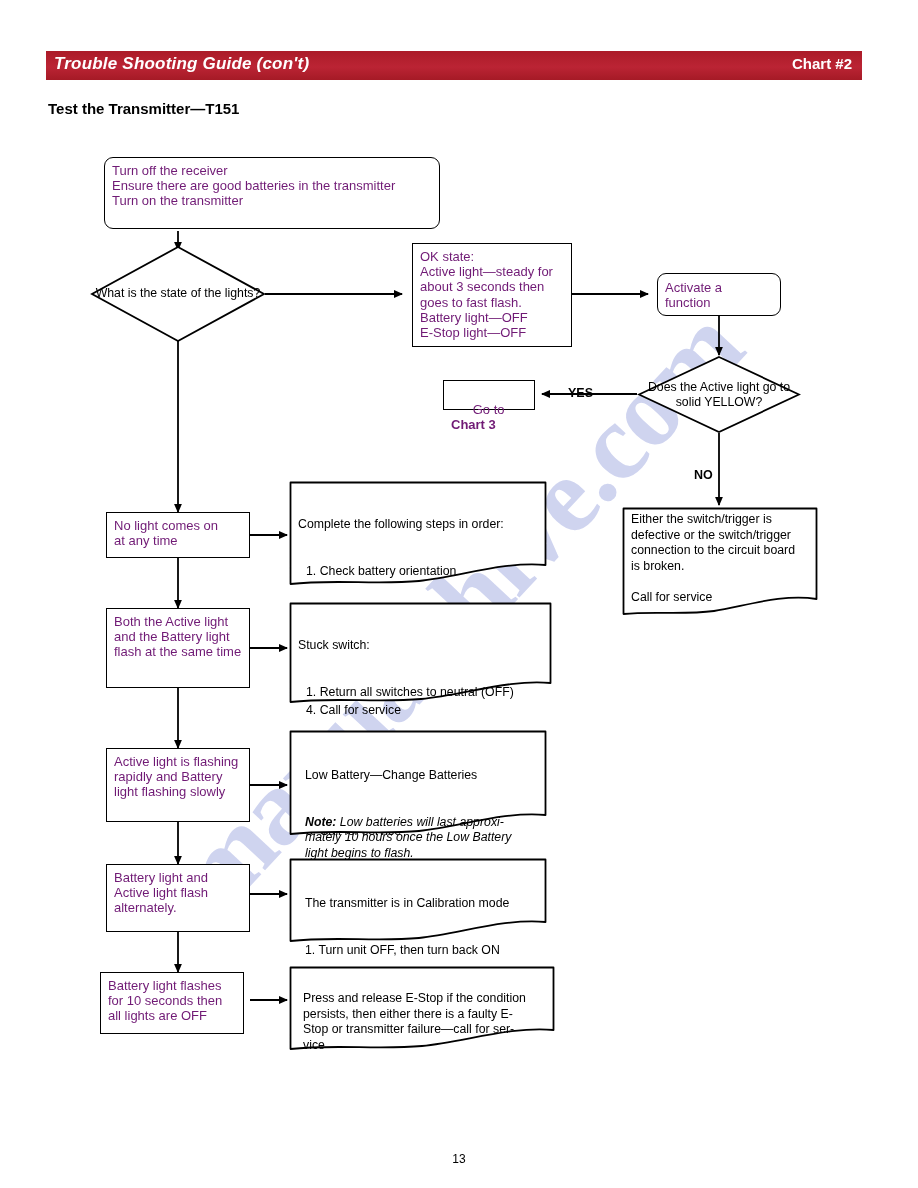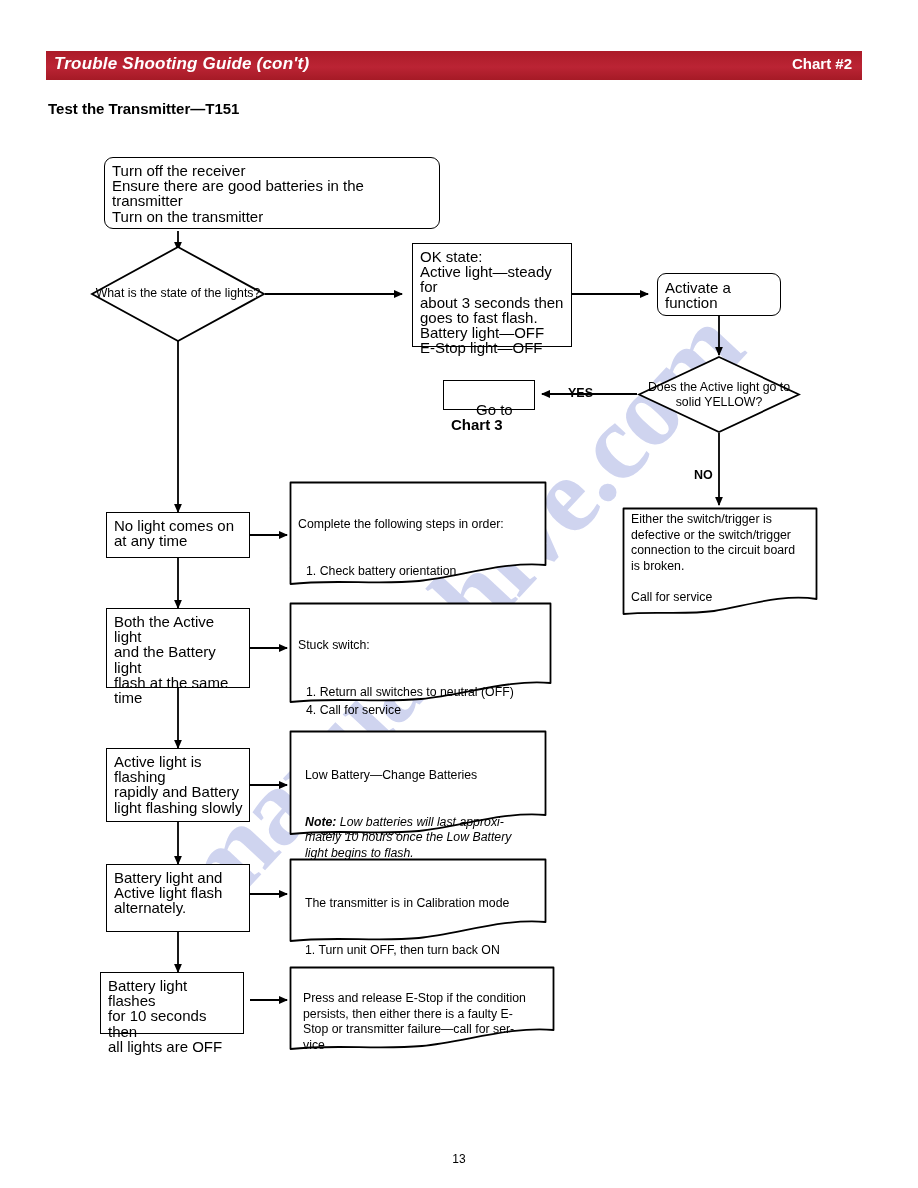--- a/index.html
+++ b/index.html
@@ -53,21 +53,21 @@
     font-size:15px;font-weight:700;color:#000;
     z-index:5;
   }
 
   
   .shape{position:absolute;z-index:4;box-sizing:border-box;background:#fff;}
   .rect{border:1.6px solid #000;}
   .round{border:1.6px solid #000;border-radius:9px;}
   .shape .txt{
     position:relative;
-    font-size:15px;line-height:15.2px;color:#000000;
+    font-size:13px;line-height:15.2px;color:#701a75;
     padding:5px 6px 4px 7px;
     white-space:pre-wrap;
   }
 
   
   .doc{position:absolute;z-index:4;}
   .doc svg{position:absolute;left:0;top:0;display:block;}
   .doc .doc-txt{
     position:relative;z-index:2;
     font-size:12.3px;line-height:15.5px;

